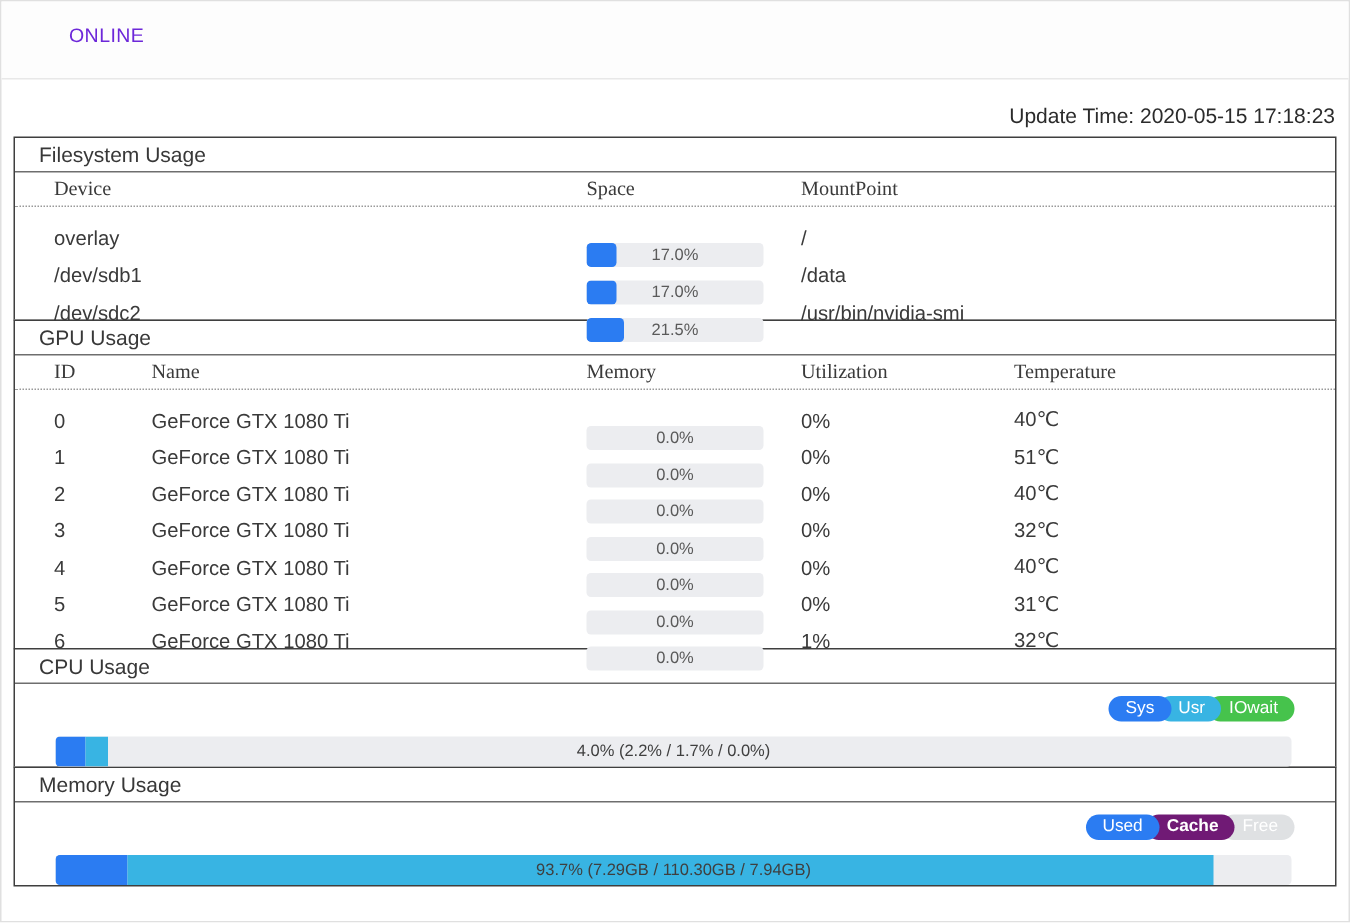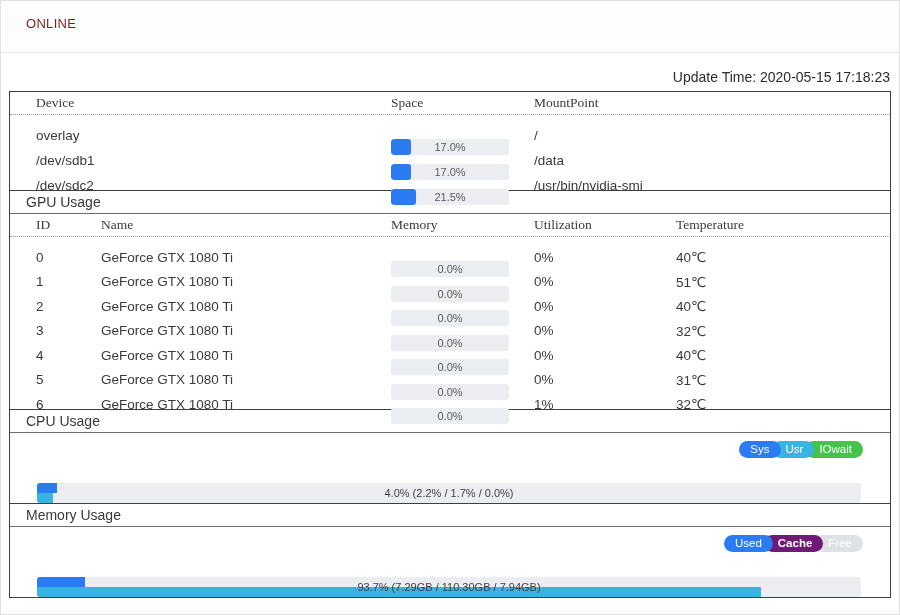--- a/index.html
+++ b/index.html
@@ -8,21 +8,21 @@
     font-family:"Liberation Sans","DejaVu Sans",sans-serif;
     background:#ffffff; color:#3c4043; overflow:hidden;
   }
   .page { width:900px; height:615px; border:1px solid #e0e0e0; background:#fff; }
 
   
   header { height:52px; padding:8px 25px 0 25px; display:flex; justify-content:space-between;
            border-bottom:1px solid #e8e8e8; background:#fdfdfd; }
   .htitle { font-size:15px; color:#3c4043; padding-top:4px; }
   .chev { width:18px; height:18px; margin:1px 0 0 -2px; cursor:pointer; display:block; }
-  .hstatus { font-size:13px; color:#7f1d1d; padding-top:7px; letter-spacing:.3px; }
+  .hstatus { font-size:13px; color:#6d28d9; padding-top:7px; letter-spacing:.3px;margin-left:20px; }
 
   .update-row { padding:16px 9px 6px 0; text-align:right; font-size:14px; color:#2b2b2b; }
 
   
   .box { margin:0 8px; border:1px solid #3f3f3f; background:#fff; }
   .box + .box { margin-top:-1px; }
   .box-title { height:23px; display:flex; align-items:center; padding-left:16px;
                font-size:14px; color:#383838; border-bottom:1px solid #6e6e6e; }
 
   
@@ -43,37 +43,38 @@
 
   
   .legend { display:flex; justify-content:flex-end; margin:8px 27px 0 0; }
   .pill { height:17px; padding:0 11px; display:flex; align-items:center; justify-content:center;
           color:#fff; font-size:11.5px; border-radius:9px; position:relative; }
   .pill:nth-child(1){ z-index:3; }
   .pill:nth-child(2){ z-index:2; margin-left:-9px; padding-left:14px; }
   .pill:nth-child(3){ z-index:1; margin-left:-9px; padding-left:14px; }
 
   
-  .bigbar { position:relative; height:20px; margin:25px 29px 0 27px; background:#ecedf0;
-            border-radius:3px; overflow:hidden; display:flex;flex-direction:column; }
+  .bigbar { position:relative; height:20px; margin:10px 29px 0 27px; background:#ecedf0;
+            border-radius:3px; overflow:hidden; display:flex; }
   .bigbar .seg { height:100%; }
   .bigbar .bar-label { font-size:11px; color:#3f3f3f; }
 </style>
 </head>
 <body>
 
 <div class="page">
 
   <header>
     <div class="hstatus">ONLINE</div>
   </header>
 
   <div class="update-row">Update Time: 2020-05-15 17:18:23</div>
 
   <section class="box">
+    <div class="box-title">Filesystem Usage</div>
     <div class="t-head fs-grid">
       <div>Device</div>
       <div>Space</div>
       <div>MountPoint</div>
     </div>
 
     <div class="t-row fs-grid">
       <div>overlay</div>
       <div>
           <div class="minibar">

